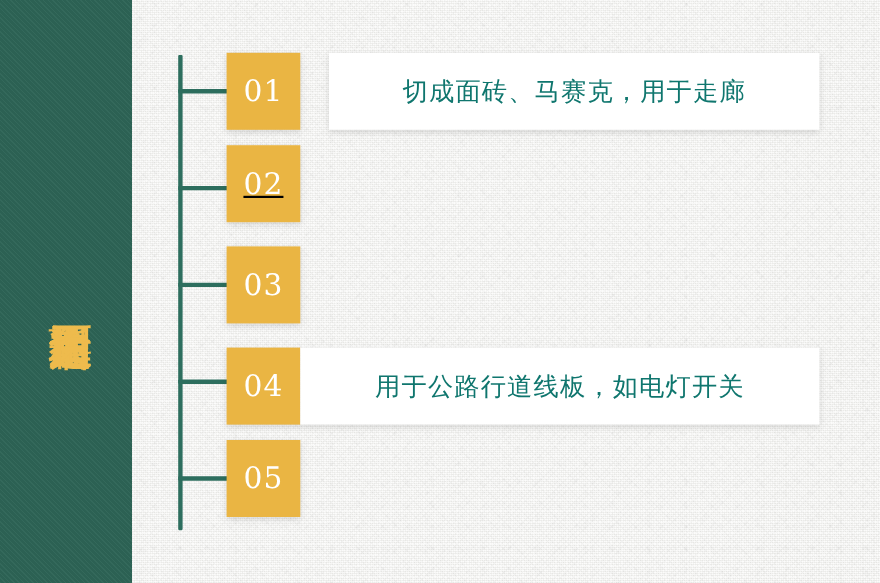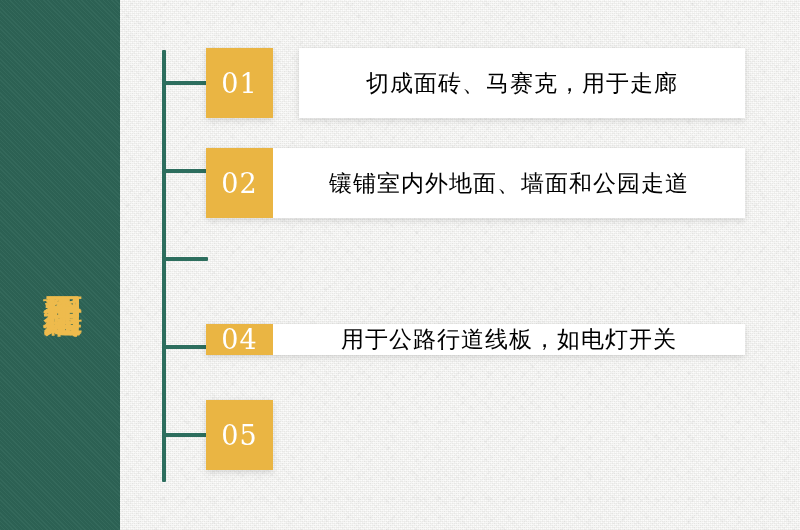--- a/index.html
+++ b/index.html
@@ -140,21 +140,21 @@
   .row-body {
     flex: 1 1 auto;
     background-color: #ffffff;
     display: flex;
     align-items: center;
     justify-content: center;
     padding: 0 14px;
     box-sizing: border-box;
   }
   .row-text {
-    color: #000000;
+    color: #0f766e;
     font-size: 23px;
     letter-spacing: 1px;
     font-weight: 500;
     white-space: nowrap;
     font-family: "DejaVu Sans", "Liberation Sans", sans-serif;
   }
 </style>
 </head>
 <body>
 
@@ -177,31 +177,29 @@
   <div class="tree-stub" style="top:345px;"></div>
   <div class="tree-stub" style="top:433px;"></div>
 
   <div class="row" style="top:48px;gap:26px;">
     <div class="row-num">01</div>
     <div class="row-body">
       <span class="row-text">切成面砖、马赛克，用于走廊</span>
     </div>
   </div>
 
-  <div class="row" style="top:148px;">
+  <div class="row" style="top:132px;text-decoration:underline;">
     <div class="row-num">02</div>
-    <div class="row-body">
-      <span class="row-text">镶铺室内外地面、墙面和公园走道</span>
-    </div>
   </div>
 
   <div class="row" style="top:224px;">
-  </div>
-
-  <div class="row" style="top:304px;align-items:center;">
+    <div class="row-num">03</div>
+  </div>
+
+  <div class="row" style="top:316px;">
     <div class="row-num">04</div>
     <div class="row-body">
       <span class="row-text">用于公路行道线板，如电灯开关</span>
     </div>
   </div>
 
   <div class="row" style="top:400px;">
     <div class="row-num">05</div>
   </div>
 

